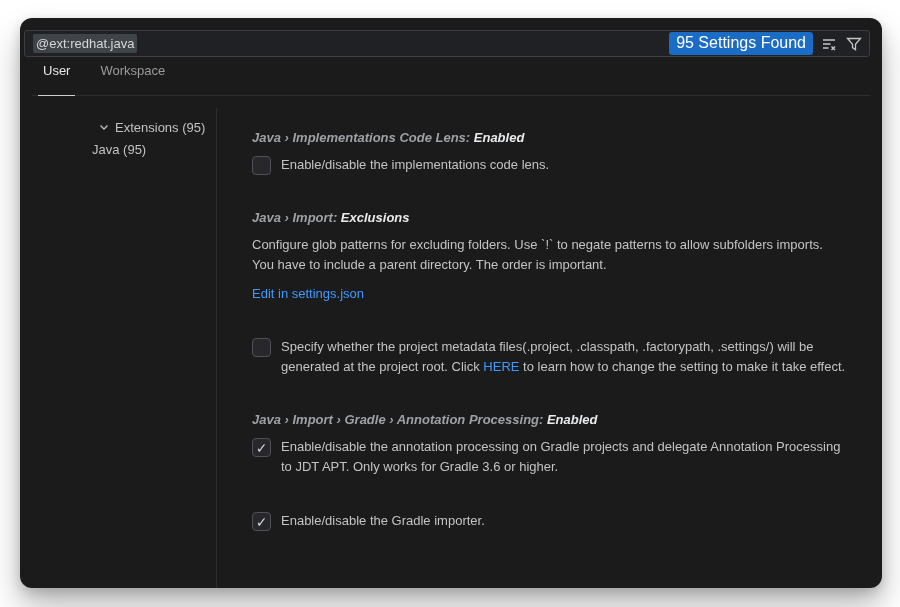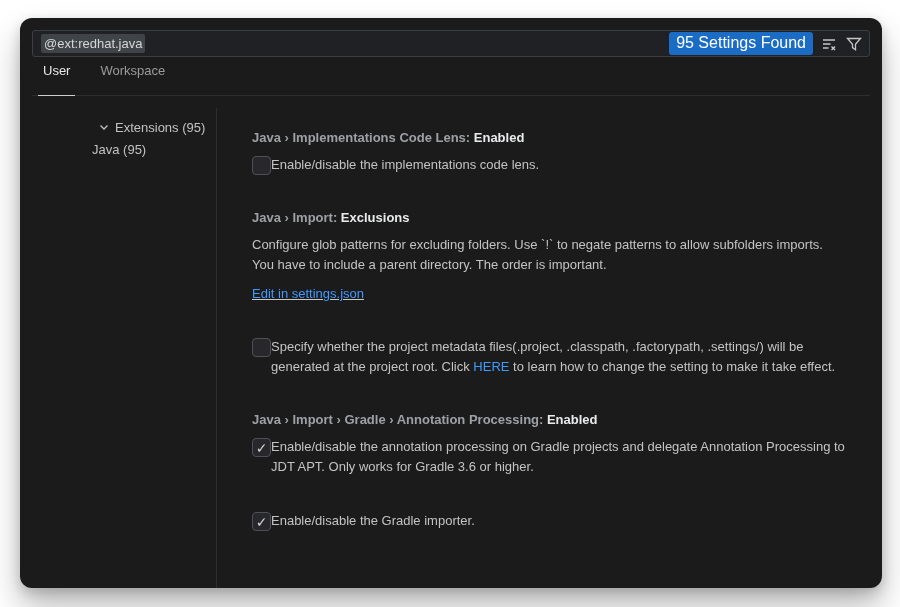--- a/index.html
+++ b/index.html
@@ -6,21 +6,21 @@
   html,body { width:900px; height:607px; background:#ffffff; overflow:hidden;
     font-family:"Liberation Sans", sans-serif; }
   .window {
     position:absolute; left:20px; top:18px; width:862px; height:570px;
     background:#1b1b1b; border-radius:12px; overflow:hidden;
     box-shadow:0 18px 32px rgba(0,0,0,.28), 0 4px 12px rgba(0,0,0,.16);
     color:#c8c8c8; font-size:13px;
     display:flex; flex-direction:column;
   }
   
-  .search-row { padding:12px 12px 0 12px; flex:0 0 auto;text-align:right; }
+  .search-row { padding:12px 12px 0 4px; flex:0 0 auto;text-align:right; }
   .search-box {
     height:27px; background:#202124; border:1px solid #3c3f41; border-radius:3px;
     display:flex; align-items:center; padding:0 6px 0 8px;
   }
   .search-text {
     color:#d6d6d6; background:var(--selection-bg,#3f4449);
     padding:2px 3px; border-radius:2px; white-space:pre;
   }
   .search-right { margin-left:auto; display:flex; align-items:center; gap:7px; }
   .count-badge {
@@ -42,33 +42,33 @@
   
   .main { flex:1; display:flex; min-height:0; padding-top:12px; }
   .tree { width:196px; flex:0 0 auto; padding-top:8px; }
   .tree-item { display:flex; align-items:center; height:22px; color:#c2c2c2; cursor:pointer;padding-left:43px; }
   .tree-item .twisty { width:16px; height:16px; margin:0 3px 0 33px; display:flex; align-items:center; justify-content:center; }
   .tree-item.child { padding-left:72px; }
   .settings-panel { flex:1; min-width:0; border-left:1px solid #2e2e2e; overflow:hidden; }
   .settings-inner { padding:21px 28px 0 35px; }
   
   .setting { margin-bottom:34px; }
-  .setting-title { font-weight:bold; margin-bottom:9px; line-height:17px; }
+  .setting-title { font-weight:bold; margin-bottom:9px; line-height:17px;font-style:italic; }
   .setting-title .cat { color:#9da1a6; }
   .setting-title .lbl { color:#e9eaec; }
-  .setting-body { display:flex; align-items:flex-start; gap:0; }
+  .setting-body { display:flex; align-items:flex-start; gap:10px; }
   .checkbox {
     flex:0 0 auto; width:19px; height:19px; margin-top:1px;
     background:#28282b; border:1px solid #4d5157; border-radius:4px; cursor:pointer;
     display:flex; align-items:center; justify-content:center;
     color:#d2d5d9; font-size:14px; line-height:1;
   }
   .desc { color:#c3c3c3; line-height:20px; max-width:585px; }
   .desc a, .edit-link a { color:var(--link-color,#4099ff); text-decoration:none; cursor:pointer; }
-  .edit-link { margin-top:10px; line-height:18px;text-decoration:underline; }
+  .edit-link { margin-top:10px; line-height:18px; }
 </style>
 </head>
 <body>
 
 <div class="window">
 
   <div class="search-row">
     <div class="search-box">
       <span class="search-text">@ext:redhat.java</span>
       <span class="search-right">

